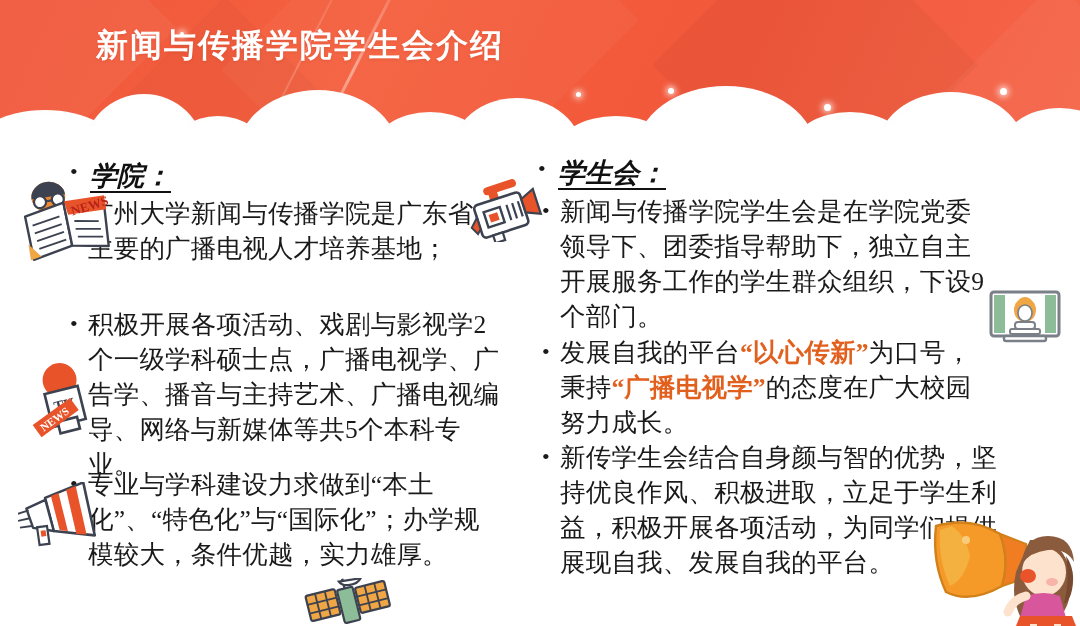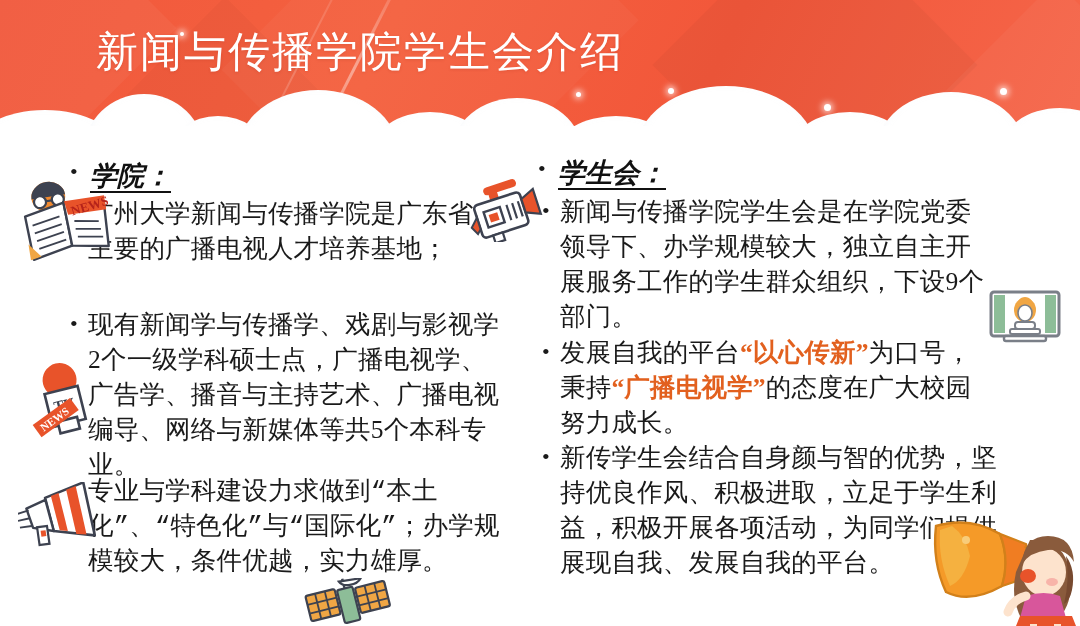--- a/index.html
+++ b/index.html
@@ -42,25 +42,25 @@
     width: 3px; height: 260px;
     background: linear-gradient(to bottom, rgba(255,255,255,0.0), rgba(255,255,255,0.42), rgba(255,255,255,0.0));
     transform: rotate(27deg);
     left: 352px; top: -60px;
   }
   .streak.s2 { left: 300px; top: -90px; height: 300px; width:2px; opacity:.5;}
 
   .title {
     position: absolute;
     left: 96px; top: 24px;
-    font-size: 42px;
+    font-size: 32px;
     letter-spacing: 2px;
     color: #ffffff;
     font-family: "Liberation Serif", "DejaVu Serif", serif;
-    font-weight: 400;
+    font-weight: 700;
     text-shadow: 0 1px 3px rgba(150,40,20,0.18);
     white-space: nowrap;
   }
 
   
   .clouds {
     position: absolute;
     left: 0; bottom: -2px;
     width: 1080px; height: 80px;
   }
@@ -125,21 +125,21 @@
     text-align: left;
   }
   .hl {
     color: #e2601e;
     font-weight: 700;
   }
 
   .lead-head { position: absolute; left: 78px; top: 8px; }
   .lead-body { position: absolute; left: 58px; top: 46px; width: 420px; }
   .blk2-left { position: absolute; left: 58px; top: 157px; width: 430px; }
-  .blk3-left { position: absolute; left: 58px; top: 325px; width: 430px; font-family: Liberation Mono, monospace; }
+  .blk3-left { position: absolute; left: 58px; top: 317px; width: 430px; }
 
   .r-head  { position: absolute; left: 18px; top: 5px; }
   .r-blk1  { position: absolute; left: 2px; top: 44px; width: 452px; }
   .r-blk2  { position: absolute; left: 2px; top: 185px; width: 452px; }
   .r-blk3  { position: absolute; left: 2px; top: 290px; width: 462px; }
 
   
   .icon { position: absolute; }
   .ic-news    { left: 22px;  top: 176px; }
   .ic-camera  { left: 468px; top: 178px; }
@@ -195,39 +195,39 @@
       <span class="section-head">学院：</span>
     </div>
 
     <div class="lead-body bullet-row">
       <span class="dot">•</span>
       <span class="para">广州大学新闻与传播学院是广东省主要的广播电视人才培养基地；</span>
     </div>
 
     <div class="blk2-left bullet-row">
       <span class="dot">•</span>
-      <span class="para">现有新闻学与传播学、戏剧与影视学2个一级学科硕士点，广播电视学、广告学、播音与主持艺术、广播电视编导、网络与新媒体等共5个本科专业。</span>
+      <span class="para">积极开展各项活动、戏剧与影视学2个一级学科硕士点，广播电视学、广告学、播音与主持艺术、广播电视编导、网络与新媒体等共5个本科专业。</span>
     </div>
 
     <div class="blk3-left bullet-row">
       <span class="dot">•</span>
       <span class="para">专业与学科建设力求做到“本土化”、“特色化”与“国际化”；办学规模较大，条件优越，实力雄厚。</span>
     </div>
   </div>
 
   <div class="col col-right">
 
     <div class="r-head">
       <span class="dot" style="position:absolute;left:-20px;top:-3px;">•</span>
       <span class="section-head">学生会：</span>
     </div>
 
     <div class="r-blk1 bullet-row">
       <span class="dot">•</span>
-      <span class="para">新闻与传播学院学生会是在学院党委领导下、办学规模较大，独立自主开展服务工作的学生群众组织，下设9个部门。</span>
+      <span class="para">新闻与传播学院学生会是在学院党委领导下、团委指导帮助下，独立自主开展服务工作的学生群众组织，下设9个部门。</span>
     </div>
 
     <div class="r-blk2 bullet-row">
       <span class="dot">•</span>
       <span class="para" id="rb2-rich"><span>发展自我的平台</span><span class="hl">“以心传新”</span><span>为口号，秉持</span><span class="hl">“广播电视学”</span><span>的态度在广大校园努力成长。</span></span>
     </div>
 
     <div class="r-blk3 bullet-row">
       <span class="dot">•</span>
       <span class="para">新传学生会结合自身颜与智的优势，坚持优良作风、积极进取，立足于学生利益，积极开展各项活动，为同学们提供展现自我、发展自我的平台。</span>

